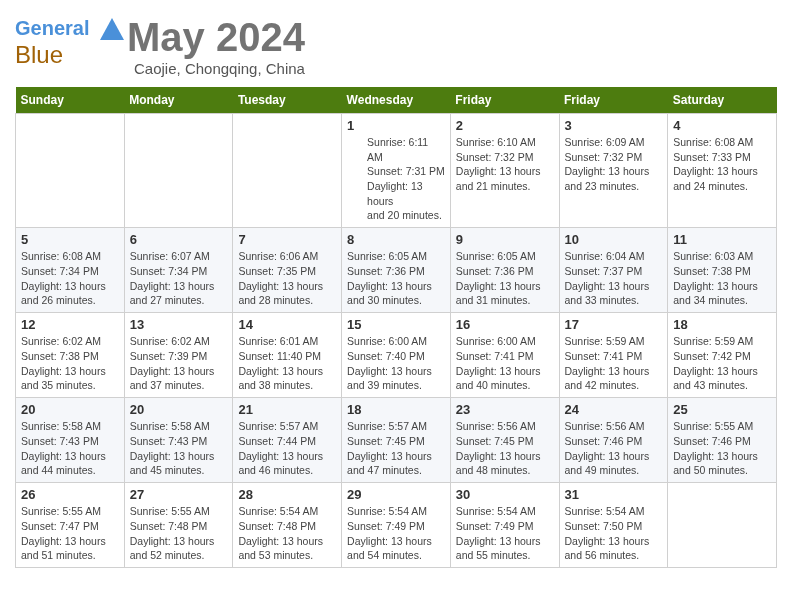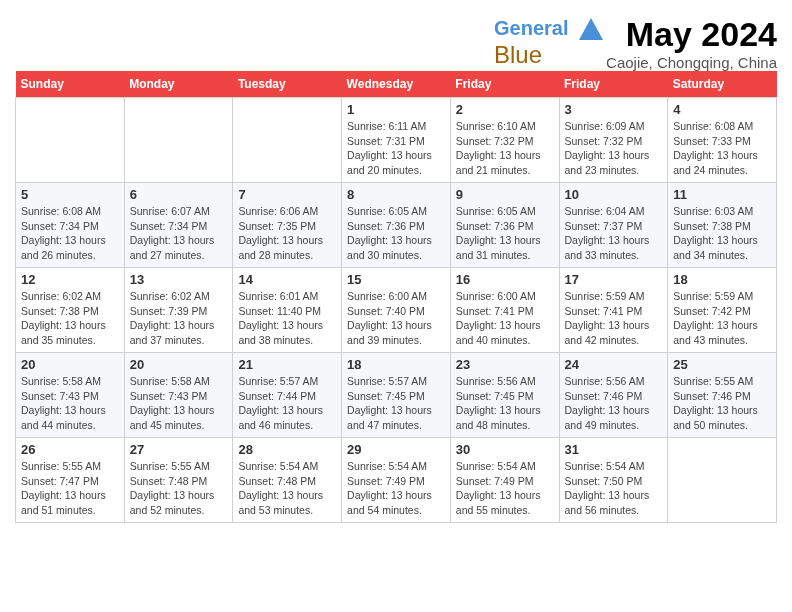--- a/index.html
+++ b/index.html
@@ -5,22 +5,23 @@
     * { margin: 0; padding: 0; box-sizing: border-box; }
     body {
       font-family: Arial, sans-serif;
       background: #fff;
       width: 792px;
       min-height: 612px;
       padding: 15px;
     }
     .header {
       display: flex;
-      justify-content: flex-end;
+      justify-content: flex-start;
       align-items: flex-start;
+      margin-bottom: 10px;
     }
     .logo {
       display: flex;
       align-items: center;
     }
     .logo-text {
       font-size: 20px;
       font-weight: bold;
       color: #1a3a5c;
       line-height: 1.1;
@@ -30,35 +31,35 @@
     }
     .logo-icon {
       width: 30px;
       height: 30px;
       margin-left: 2px;
     }
     .title-block {
       text-align: right;
     }
     .month-title {
-      font-size: 34px;
+      font-size: 40px;
       font-weight: bold;
-      color: #000000;
+      color: #737373;
     }
     .subtitle {
       font-size: 15px;
       color: #555;
     }
     table {
       width: 100%;
       border-collapse: collapse;
       font-size: 11px;
     }
     thead th {
-      background-color: #ef4444;
+      background-color: #4d7c0f;
       color: #fff;
       text-align: left;
       padding: 6px 5px;
       font-size: 12px;
       font-weight: bold;
     }
     tbody td {
       border: 1px solid #d0d0d0;
       vertical-align: top;
       padding: 4px 5px;
@@ -123,21 +124,21 @@
         <th>Saturday</th>
       </tr>
   </thead>
   <tbody id="calendar-body">
   <tr>
         <td class="empty-cell"></td>
         <td class="empty-cell"></td>
         <td class="empty-cell"></td>
         <td>
           <span class="day-number">1</span>
-          <div class="day-info" style="white-space: pre-line;">Sunrise: 6:11 AM
+          <div class="day-info" style="white-space: pre-line; margin-left: 20px;">Sunrise: 6:11 AM
 Sunset: 7:31 PM
 Daylight: 13 hours
 and 20 minutes.</div>
         </td>
         <td>
           <span class="day-number">2</span>
           <div class="day-info" style="white-space: pre-line;">Sunrise: 6:10 AM
 Sunset: 7:32 PM
 Daylight: 13 hours
 and 21 minutes.</div>

